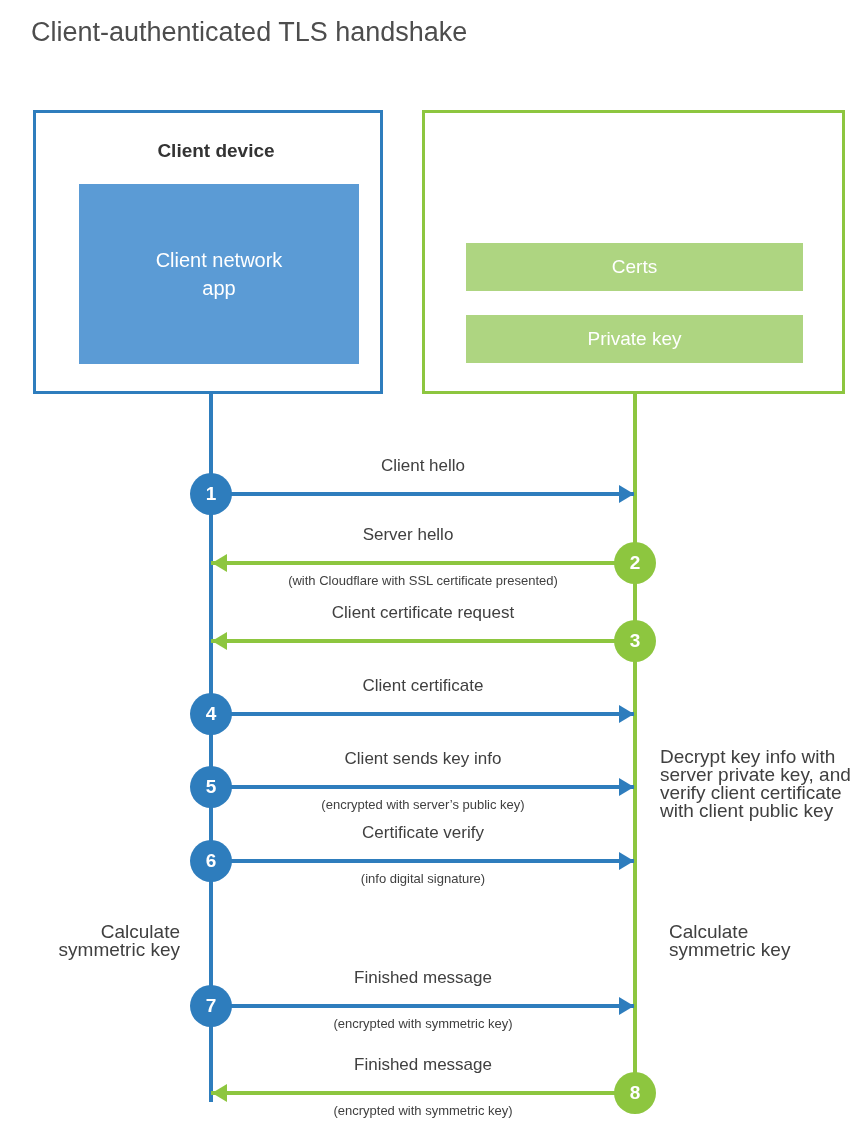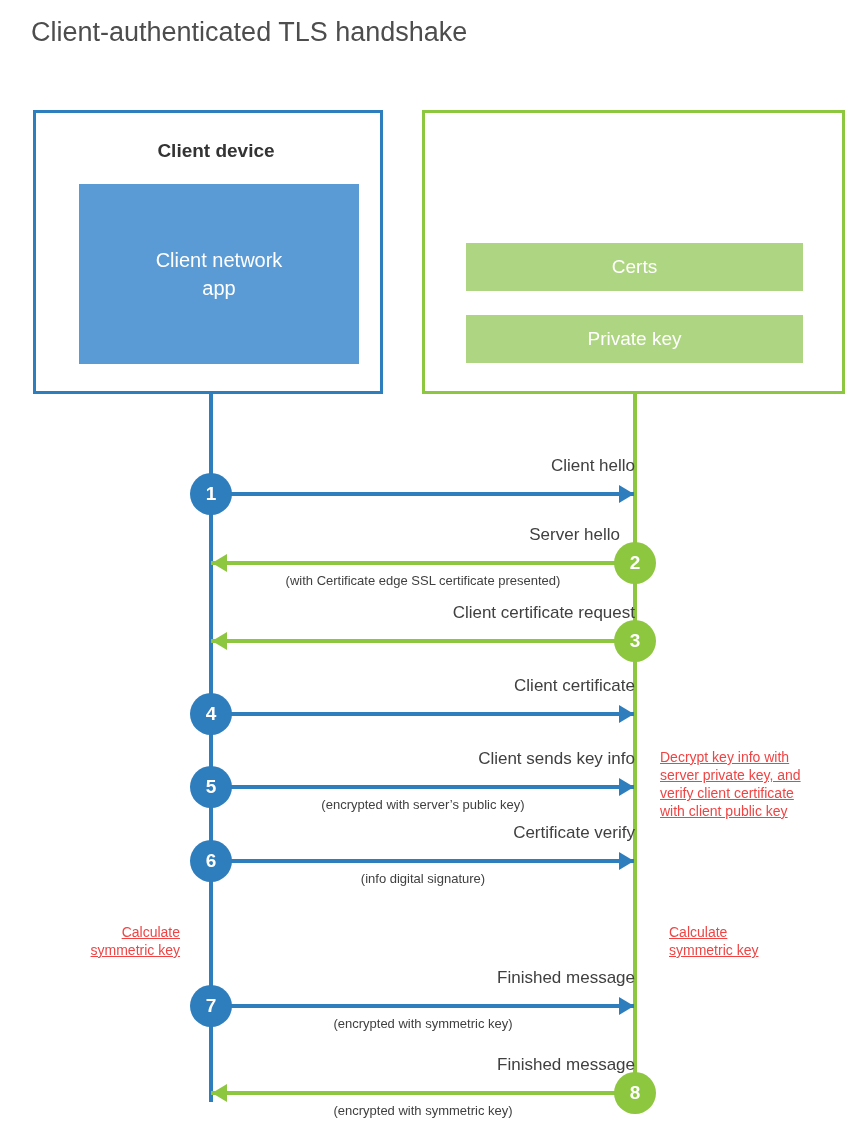--- a/index.html
+++ b/index.html
@@ -141,41 +141,40 @@
     height: 0;
     border-top: 9px solid transparent;
     border-bottom: 9px solid transparent;
   }
   .arrow-head.right-blue { border-left: 15px solid #2e7dbd; }
   .arrow-head.left-green { border-right: 15px solid #8dc63f; }
 
   
   .msg-label {
     position: absolute;
-    text-align: right;
+    text-align: center;
     font-size: 17px;
     color: #404040;
     white-space: nowrap;
   }
   .msg-sub {
     position: absolute;
     text-align: center;
     font-size: 13px;
     color: #404040;
     white-space: nowrap;
   }
 
   
   .side-note {
     position: absolute;
-    font-size: 14px;
+    font-size: 19px;
     line-height: 18px;
-    color: #ef4444;
+    color: #404040;
     white-space: pre-line;
-    text-decoration: underline;
   }
   #note-decrypt {
     left: 660px;
     top: 748px;
     text-align: left;
   }
   #note-calc-client {
     left: 30px;
     top: 923px;
     width: 150px;
@@ -219,21 +218,21 @@
 
   <div id="steps-layer">
       <div class="arrow-line blue" style="left: 211px; width: 423px; top: 492px;"></div>
       <div class="arrow-head right-blue" style="top: 485px; left: 619px;"></div>
       <div class="step-circle client" style="top: 473px;">1</div>
       <div class="msg-label" style="left: 211px; width: 424px; top: 456px;">Client hello</div>
       <div class="arrow-line green" style="left: 211px; width: 423px; top: 561px;"></div>
       <div class="arrow-head left-green" style="top: 554px; left: 212px;"></div>
       <div class="step-circle server" style="top: 542px;">2</div>
       <div class="msg-label" style="left: 196px; width: 424px; top: 525px;">Server hello</div>
-      <div class="msg-sub" style="left: 171px; width: 504px; top: 573px;">(with Certificate edge SSL certificate presented)</div>
+      <div class="msg-sub" style="left: 171px; width: 504px; top: 573px;">(with Cloudflare with SSL certificate presented)</div>
       <div class="arrow-line green" style="left: 211px; width: 423px; top: 639px;"></div>
       <div class="arrow-head left-green" style="top: 632px; left: 212px;"></div>
       <div class="step-circle server" style="top: 620px;">3</div>
       <div class="msg-label" style="left: 211px; width: 424px; top: 603px;">Client certificate request</div>
       <div class="arrow-line blue" style="left: 211px; width: 423px; top: 712px;"></div>
       <div class="arrow-head right-blue" style="top: 705px; left: 619px;"></div>
       <div class="step-circle client" style="top: 693px;">4</div>
       <div class="msg-label" style="left: 211px; width: 424px; top: 676px;">Client certificate</div>
       <div class="arrow-line blue" style="left: 211px; width: 423px; top: 785px;"></div>
       <div class="arrow-head right-blue" style="top: 778px; left: 619px;"></div>

